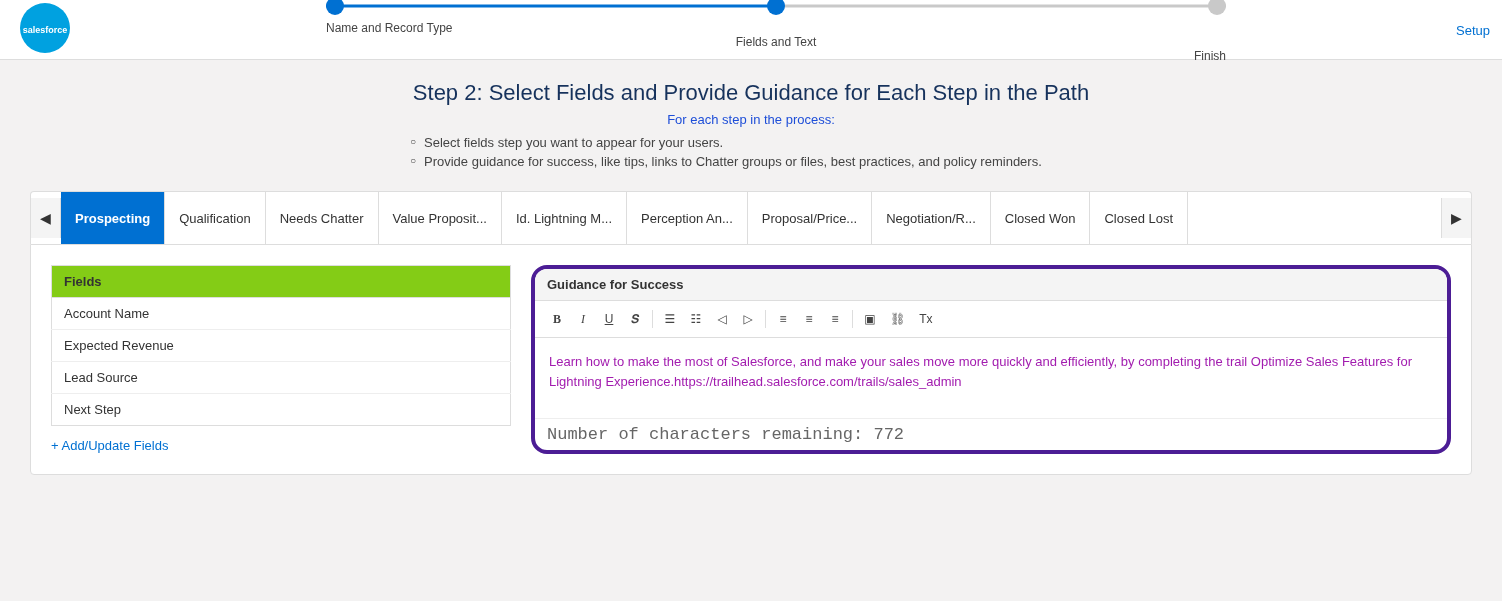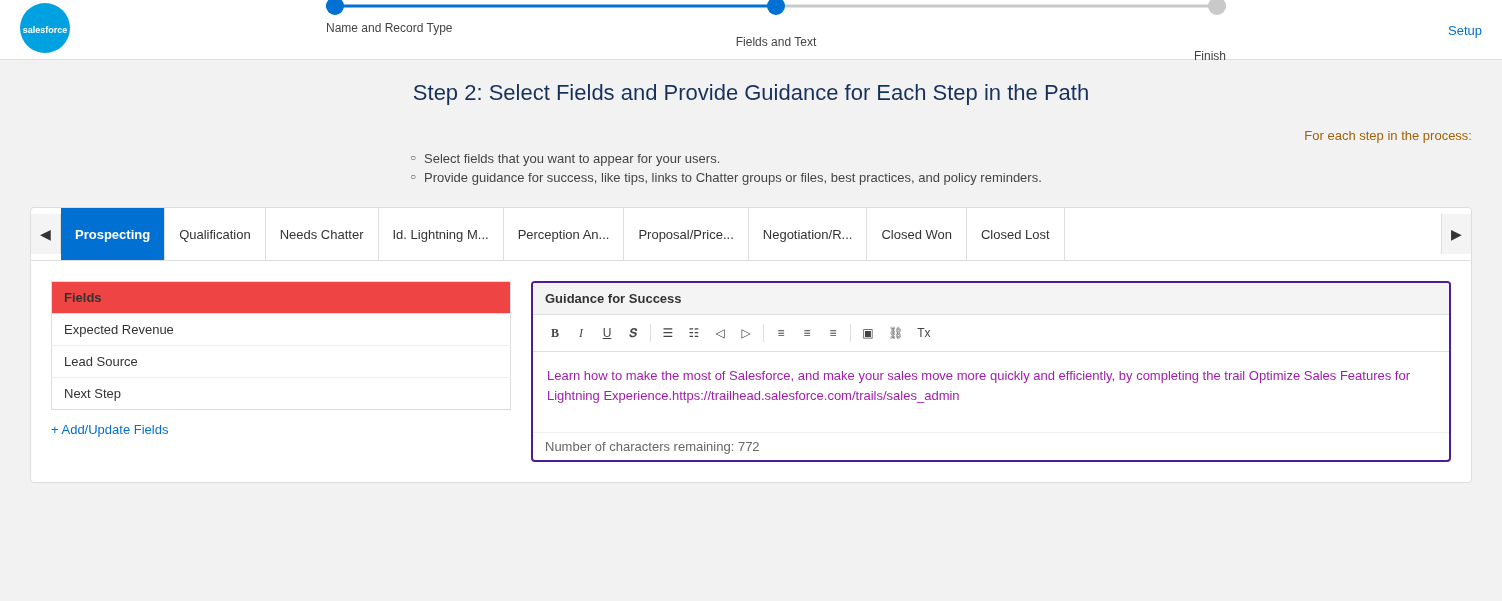--- a/index.html
+++ b/index.html
@@ -83,42 +83,42 @@
     .step-label {
       font-size: 12px;
       color: #444;
       text-align: center;
       flex: 1;
     }
     .step-label:first-child { text-align: left; }
     .step-label:last-child { text-align: right; }
     .setup-link {
       position: absolute;
-      right: 20px;
+      right: 12px;
       top: 50%;
       transform: translateY(-50%);
       color: #0070d2;
       font-size: 13px;
       text-decoration: none;
       font-weight: 500;
     }
     
     .main-content {
       padding: 20px 30px;
     }
     .page-title {
       text-align: center;
       color: #16325c;
       font-size: 22px;
       font-weight: 400;
-      margin-bottom: 22px;
+      margin-bottom: 6px;
     }
     .subtitle {
-      text-align: right;
-      color: #a16207;
+      text-align: center;
+      color: #1d4ed8;
       font-size: 13px;
       margin-bottom: 8px;
     }
     .instructions {
       text-align: left;
       display: inline-block;
       width: 100%;
       padding-left: 380px;
       margin-bottom: 18px;
     }
@@ -205,21 +205,21 @@
     .fields-section {
       flex: 0 0 460px;
       max-width: 460px;
     }
     .fields-table {
       width: 100%;
       border: 1px solid #ddd;
       border-collapse: collapse;
     }
     .fields-table th {
-      background: #ef4444;
+      background: #84cc16;
       font-weight: 600;
       padding: 8px 12px;
       text-align: left;
       font-size: 13px;
       border-bottom: 1px solid #ddd;
     }
     .fields-table td {
       padding: 8px 12px;
       font-size: 13px;
       border-bottom: 1px solid #eee;
@@ -234,22 +234,22 @@
       margin-top: 12px;
       display: inline-block;
       cursor: pointer;
       text-decoration: none;
     }
     
     .guidance-section {
       flex: 1;
     }
     .guidance-box {
-      border: 2px solid #4c1d95;
-      border-radius: 4px;
+      border: 4px solid #4c1d95;
+      border-radius: 16px;
       overflow: hidden;
     }
     .guidance-header {
       background: #f4f4f4;
       padding: 8px 12px;
       font-weight: 600;
       font-size: 13px;
       border-bottom: 1px solid #ddd;
     }
     .guidance-toolbar {
@@ -282,23 +282,24 @@
     }
     .guidance-content {
       padding: 14px;
       min-height: 80px;
       color: #a21caf;
       font-size: 13px;
       line-height: 1.5;
     }
     .guidance-footer {
       padding: 6px 12px;
-      font-size: 13px;
+      font-size: 17px;
       color: #666;
       border-top: 1px solid #eee;
+      font-family: Liberation Mono, monospace;
     }
   </style>
 </head>
 <body>
 
 <div class="header">
 
   <div>
     <svg class="salesforce-logo" viewBox="0 0 50 50" xmlns="http://www.w3.org/2000/svg">
       <circle cx="25" cy="25" r="25" fill="#00a1e0"></circle>
@@ -327,32 +328,33 @@
 
   <a class="setup-link">Setup</a>
 </div>
 
 <div class="main-content">
   <h1 class="page-title">Step 2: Select Fields and Provide Guidance for Each Step in the Path</h1>
   <p class="subtitle">For each step in the process:</p>
 
   <div class="instructions">
     <ul>
-      <li>Select fields that you want to appear for your users.</li>
+      <li>Select fields step you want to appear for your users.</li>
       <li>Provide guidance for success, like tips, links to Chatter groups or files, best practices, and policy reminders.</li>
     </ul>
   </div>
 
   
   <div class="tab-container">
     <button class="tab-nav-btn">◀</button>
     <div class="tabs-list" id="tabs-list">
         <div class="tab active">Prospecting</div>
         <div class="tab">Qualification</div>
         <div class="tab">Needs Chatter</div>
+        <div class="tab">Value Proposit...</div>
         <div class="tab">Id. Lightning M...</div>
         <div class="tab">Perception An...</div>
         <div class="tab">Proposal/Price...</div>
         <div class="tab">Negotiation/R...</div>
         <div class="tab">Closed Won</div>
         <div class="tab">Closed Lost</div>
       </div>
     <button class="tab-nav-btn">▶</button>
   </div>
 
@@ -360,20 +362,23 @@
   <div class="content-panel">
 
     <div class="fields-section">
       <table class="fields-table">
         <thead>
           <tr>
             <th>Fields</th>
           </tr>
         </thead>
         <tbody id="fields-tbody">
+            <tr>
+              <td>Account Name</td>
+            </tr>
             <tr>
               <td>Expected Revenue</td>
             </tr>
             <tr>
               <td>Lead Source</td>
             </tr>
             <tr>
               <td>Next Step</td>
             </tr>
           </tbody>

